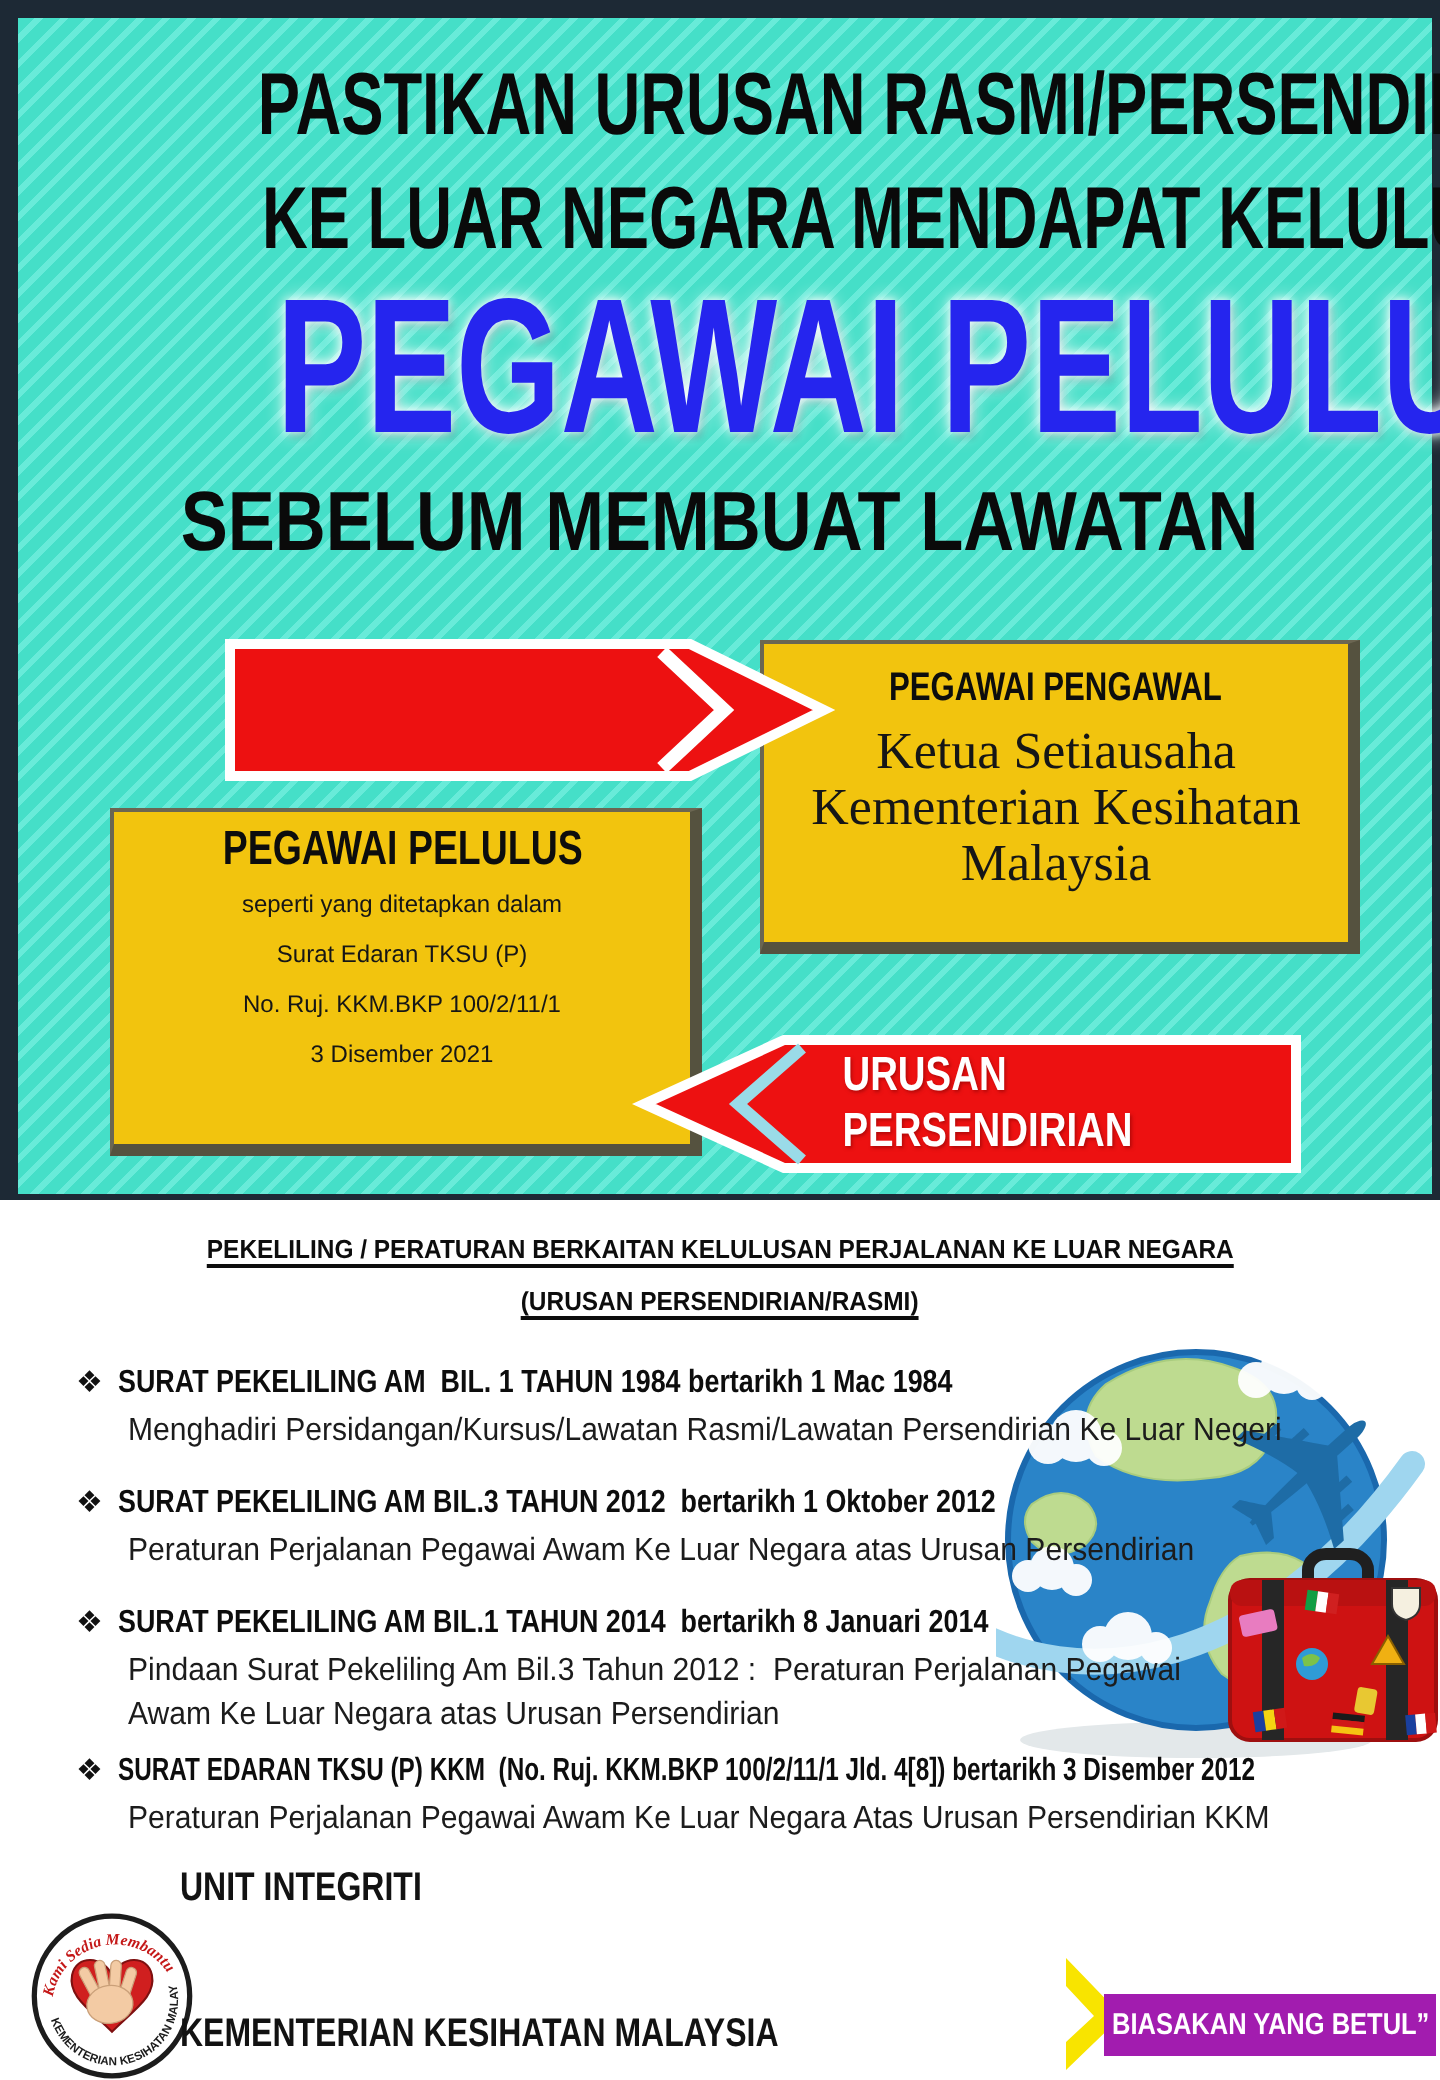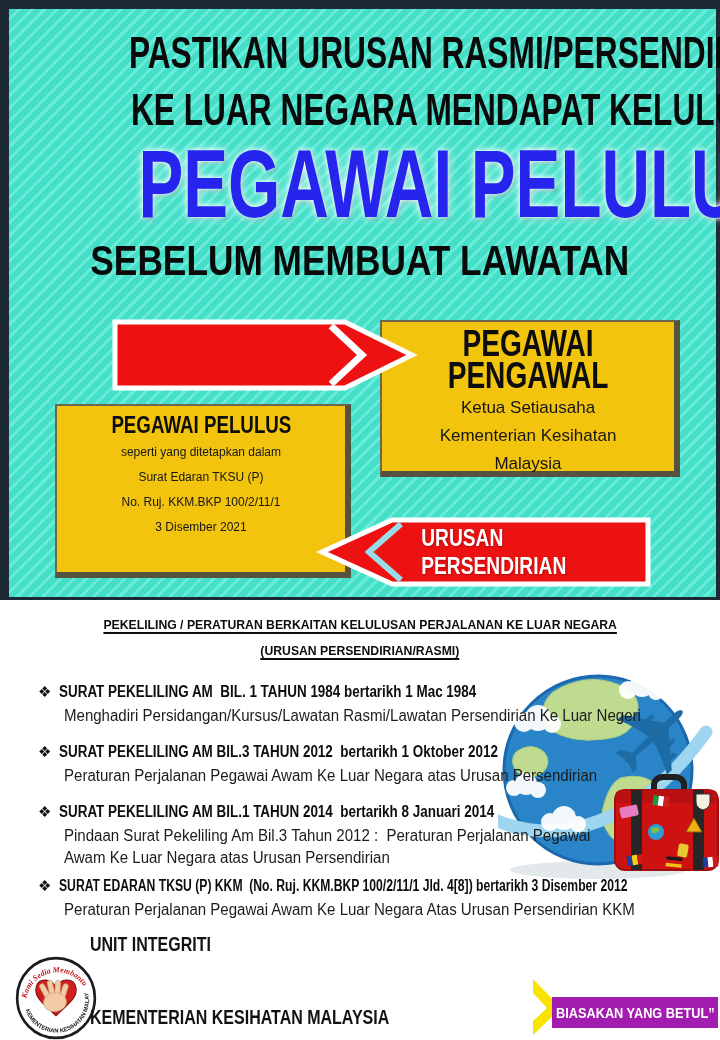--- a/index.html
+++ b/index.html
@@ -57,24 +57,24 @@
       <span class="cond">KE LUAR NEGARA MENDAPAT KELULUSAN</span>
     </div>
     <div class="abs hline big" style="top:136px;">
       <span class="cond">PEGAWAI PELULUS</span>
     </div>
     <div class="abs hline sub" style="top:240px;">
       <span class="cond">SEBELUM MEMBUAT LAWATAN</span>
     </div>
 
     <div class="ybox" style="left:380px;top:320px;width:292px;height:149px;">
-      <div style="margin-top:6px;font-size:36px;line-height:32px;text-align:center;">
+      <div style="margin-top:6px;font-size:20px;line-height:32px;text-align:center;">
         <span class="btitle">PEGAWAI PENGAWAL</span>
       </div>
-      <div class="blines" style="font-size:17px;line-height:28px;margin-top:2px;">
+      <div class="blines" style="font-size:26px;line-height:28px;margin-top:2px;font-family:Liberation Serif, serif;">
         <div>Ketua Setiausaha</div>
         <div>Kementerian Kesihatan</div>
         <div>Malaysia</div>
       </div>
     </div>
 
     <div class="ybox" style="left:55px;top:404px;width:288px;height:166px;">
       <div style="margin-top:5px;font-size:24px;line-height:28px;">
         <span class="btitle">PEGAWAI PELULUS</span>
       </div>

